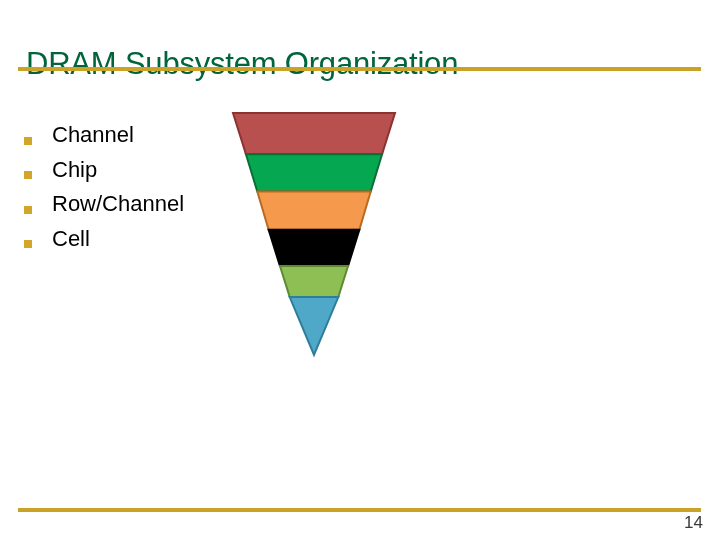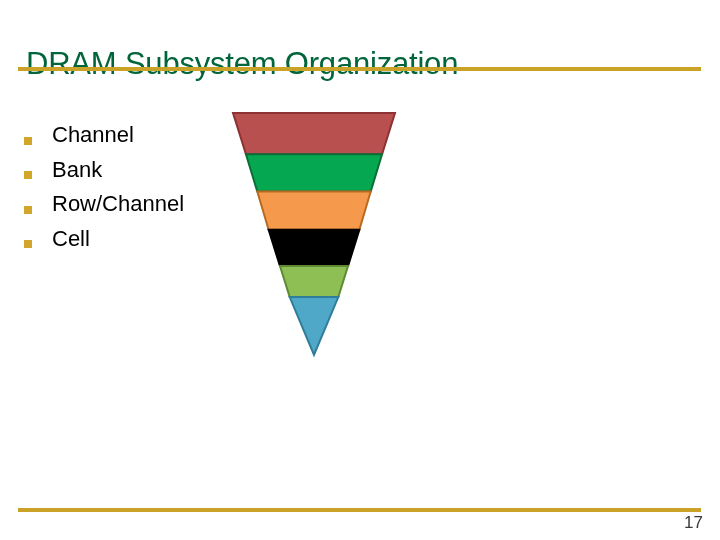--- a/index.html
+++ b/index.html
@@ -117,21 +117,21 @@
 
   <div class="title-rule"></div>
 
   <ul class="bullet-list">
     <li class="bullet-item">
       <span class="bullet-marker"></span>
       <span class="bullet-label">Channel</span>
     </li>
     <li class="bullet-item">
       <span class="bullet-marker"></span>
-      <span class="bullet-label">Bank</span>
+      <span class="bullet-label">Chip</span>
     </li>
     <li class="bullet-item">
       <span class="bullet-marker"></span>
       <span class="bullet-label">Row/Channel</span>
     </li>
     <li class="bullet-item">
       <span class="bullet-marker"></span>
       <span class="bullet-label">Cell</span>
     </li>
   </ul>
@@ -142,15 +142,15 @@
         <polygon points="17.960000000000008,46.36752136752137 154.04,46.36752136752137 142.7,83.5982905982906 29.300000000000004,83.5982905982906" fill="#05a850" stroke="#0a6e36" stroke-width="2" stroke-linejoin="miter"></polygon>
         <polygon points="29.300000000000004,83.5982905982906 142.7,83.5982905982906 131.36,121.86324786324786 40.63999999999999,121.86324786324786" fill="#f59a4c" stroke="#b96a22" stroke-width="2" stroke-linejoin="miter"></polygon>
         <polygon points="40.63999999999999,121.86324786324786 131.36,121.86324786324786 120.02,158.05982905982904 51.980000000000004,158.05982905982904" fill="#000000" stroke="#000000" stroke-width="2" stroke-linejoin="miter"></polygon>
         <polygon points="51.980000000000004,158.05982905982904 120.02,158.05982905982904 110.3,189.08547008547006 61.7,189.08547008547006" fill="#8dbf54" stroke="#5f8a34" stroke-width="2" stroke-linejoin="miter"></polygon>
         <polygon points="61.7,189.08547008547006 110.3,189.08547008547006 86,246.99999999999997 86,246.99999999999997" fill="#4fa8c8" stroke="#2e7d99" stroke-width="2" stroke-linejoin="miter"></polygon>
       </svg>
   </div>
 
   <div class="footer-rule"></div>
 
-  <div class="page-number">17</div>
+  <div class="page-number">14</div>
 
 </div>
 
 </body></html>

